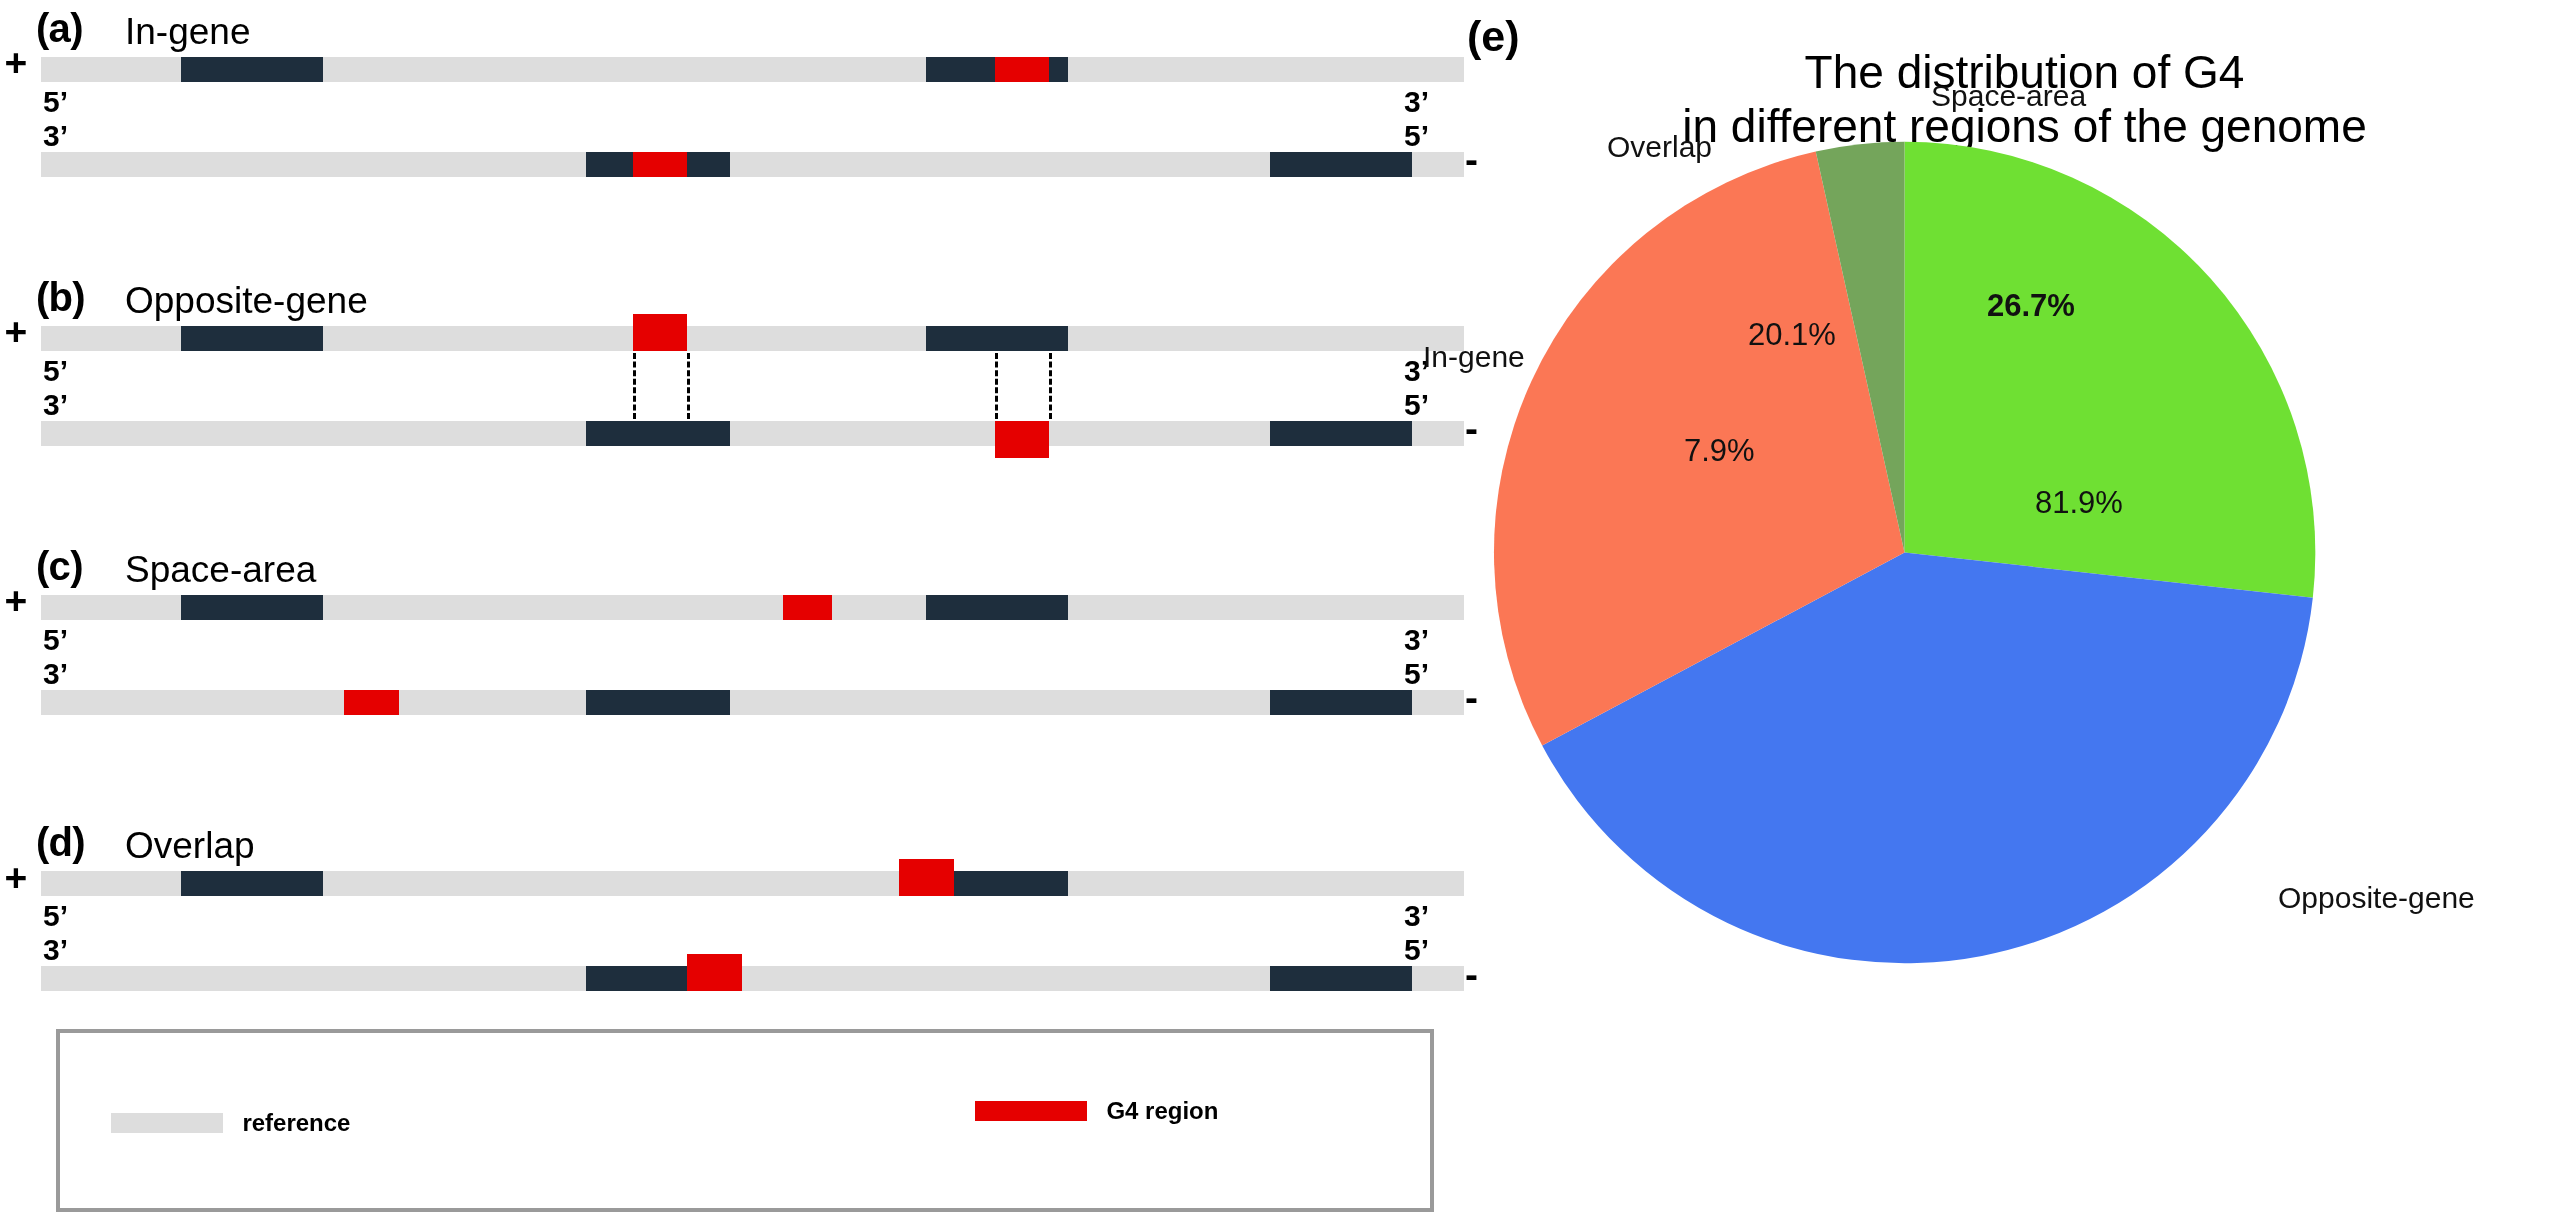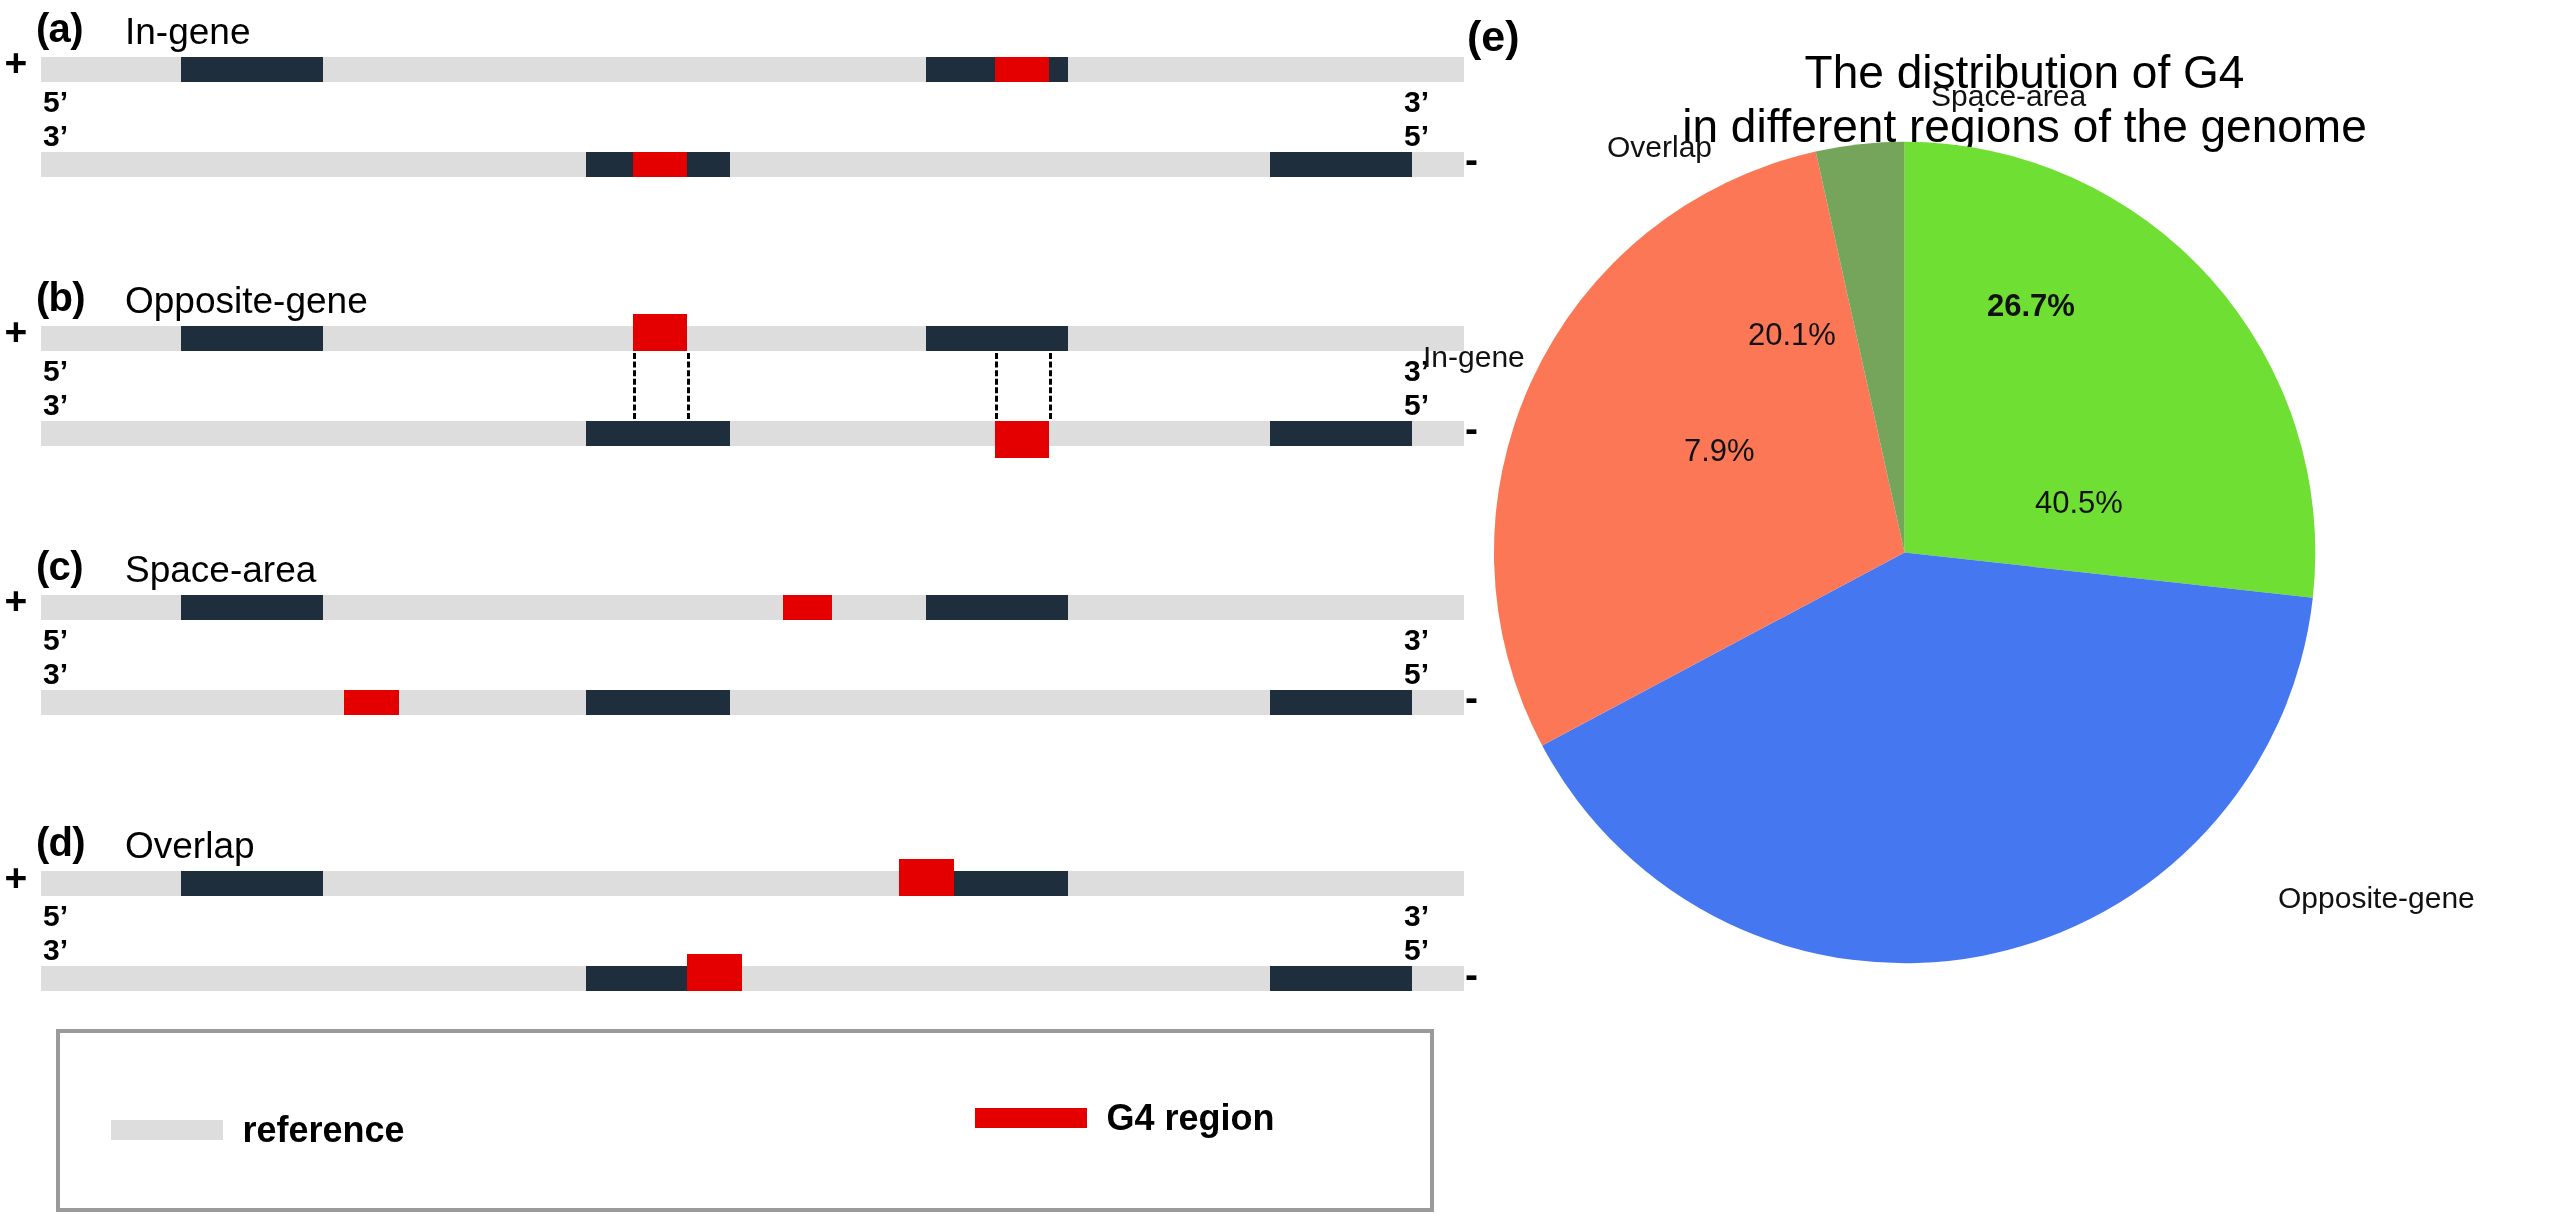--- a/index.html
+++ b/index.html
@@ -18,21 +18,21 @@
   .g4-tall{position:absolute;background:#e50000;}
   .tick{position:absolute;font-size:30px;font-weight:bold;line-height:1;}
   .sign{position:absolute;font-size:39px;font-weight:bold;line-height:1;}
   .dash-v{position:absolute;width:0;border-left:3.7px dashed #000;}
 
   
   #legend-box{position:absolute;left:56px;top:1029px;width:1378px;height:183px;
               border:4.5px solid #9a9a9a;background:#fff;box-sizing:border-box;}
   .leg-item{position:absolute;display:flex;align-items:center;}
   .leg-swatch{height:19.4px;}
-  .leg-label{font-size:36px;font-weight:bold;margin-left:19.4px;white-space:nowrap;}
+  .leg-label{font-size:24px;font-weight:bold;margin-left:19.4px;white-space:nowrap;}
 
   
   #pie-area{position:absolute;left:1464px;top:0;width:1112px;height:1230px;}
   #pie-title{position:absolute;left:90px;top:45px;width:941px;text-align:center;
              font-size:46px;line-height:1.18;}
   #pie-letter{position:absolute;left:3px;top:12px;font-size:43px;font-weight:bold;}
   #pie-svg{position:absolute;left:0px;top:112px;}
   .pie-pct{position:absolute;font-size:31px;color:#111;}
   .pie-name{position:absolute;font-size:30px;color:#111;white-space:nowrap;}
 </style>
@@ -164,15 +164,15 @@
     <path fill="#4477f0" d="M 590 590 L 1136.9 650.7 A 550 550 0 0 1 104.7 848.5 Z"></path>
 
     <path fill="#fb7755" d="M 590 590 L 104.7 848.5 A 550 550 0 0 1 471.1 53.0 Z"></path>
 
     <path fill="#74a55b" d="M 590 590 L 471.1 53.0 A 550 550 0 0 1 590 40 Z"></path>
   </svg>
 
   <div class="pie-pct" style="left:523px;top:288px;font-weight:bold;">26.7%</div>
   <div class="pie-pct" style="left:284px;top:317px;">20.1%</div>
   <div class="pie-pct" style="left:220px;top:433px;">7.9%</div>
-  <div class="pie-pct" style="left:571px;top:485px;">40.5%</div>
+  <div class="pie-pct" style="left:571px;top:485px;">81.9%</div>
 </div>
 
 
 </body></html>

